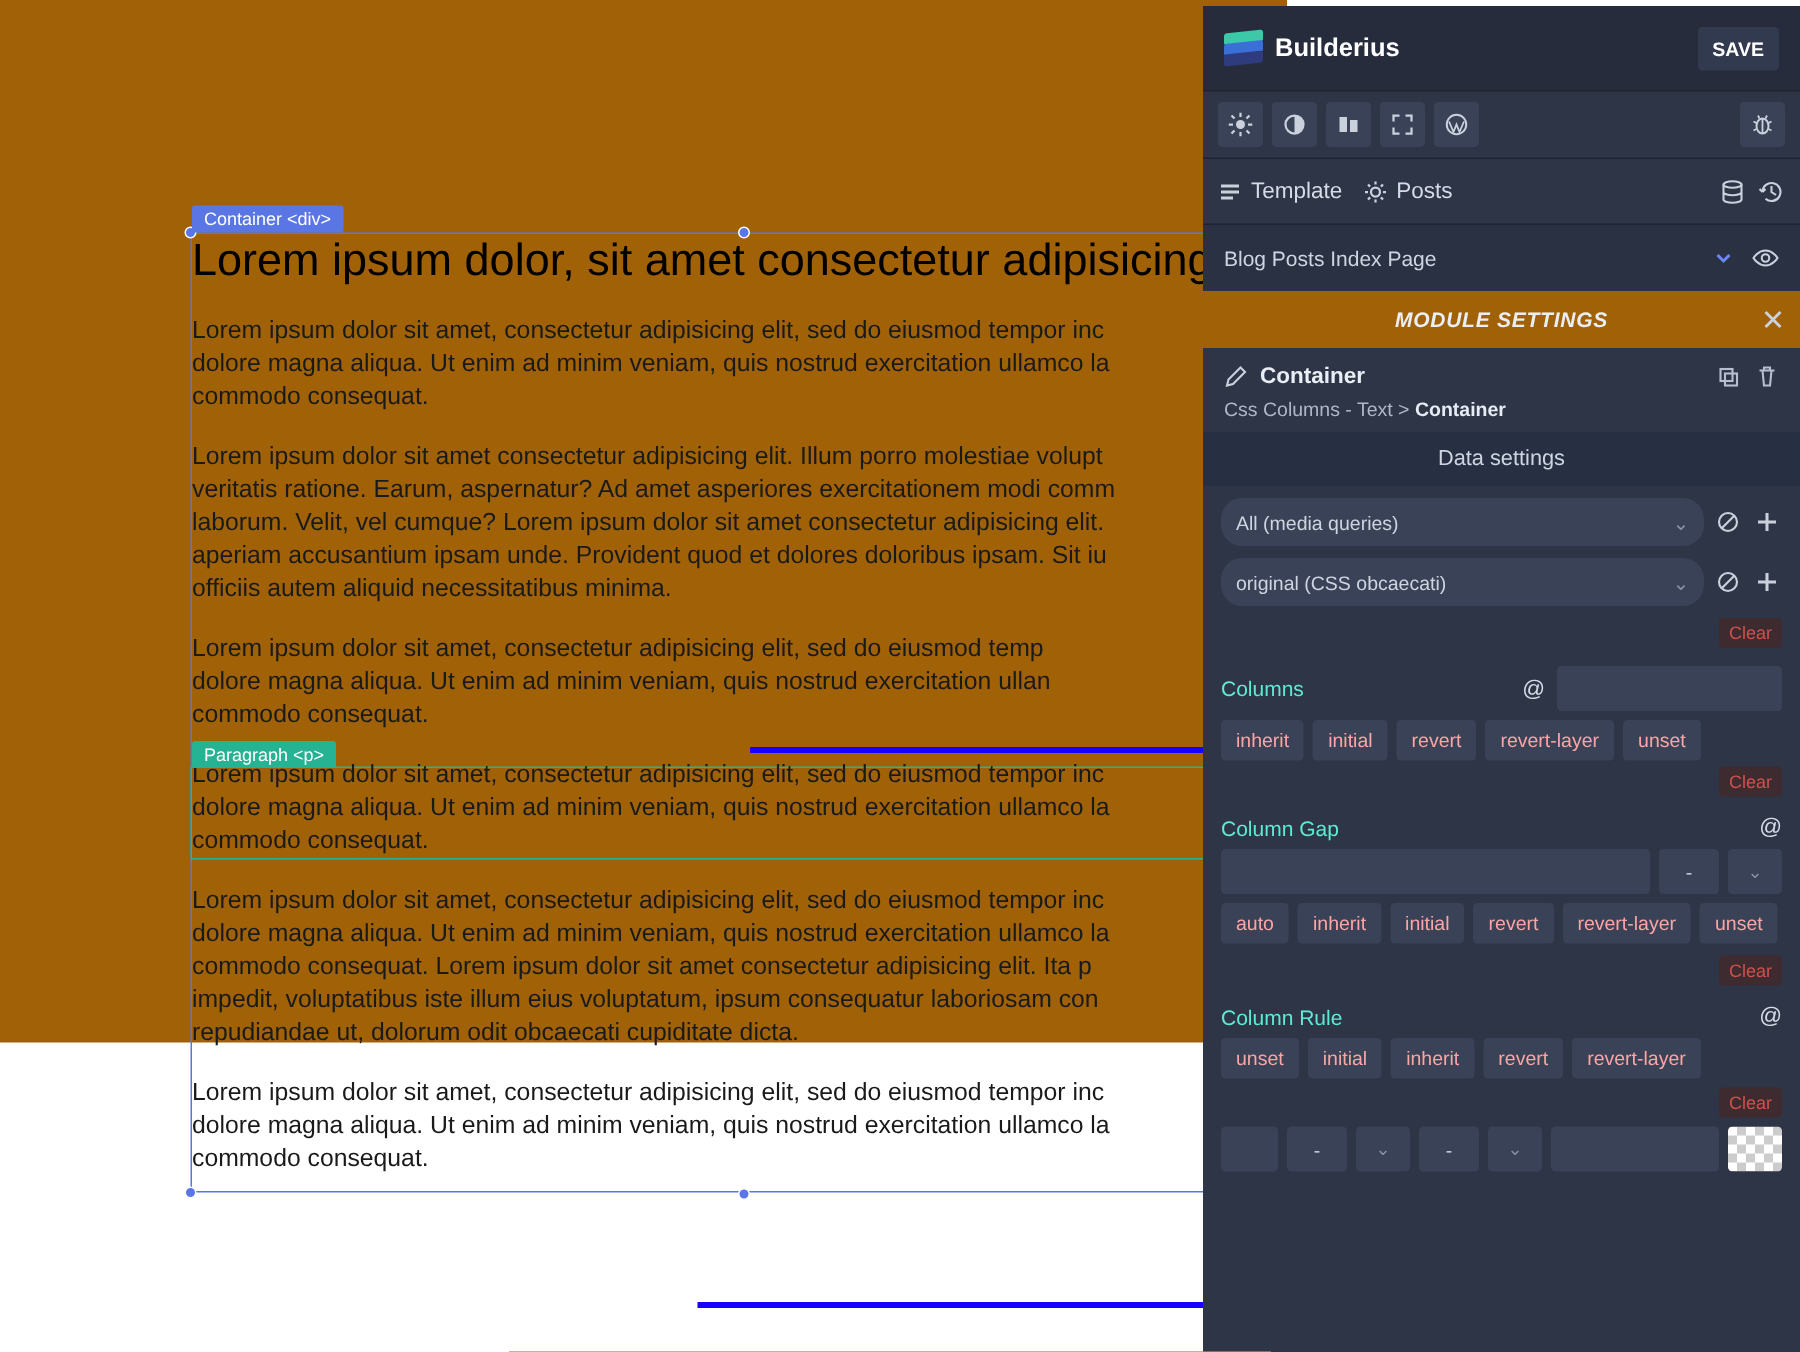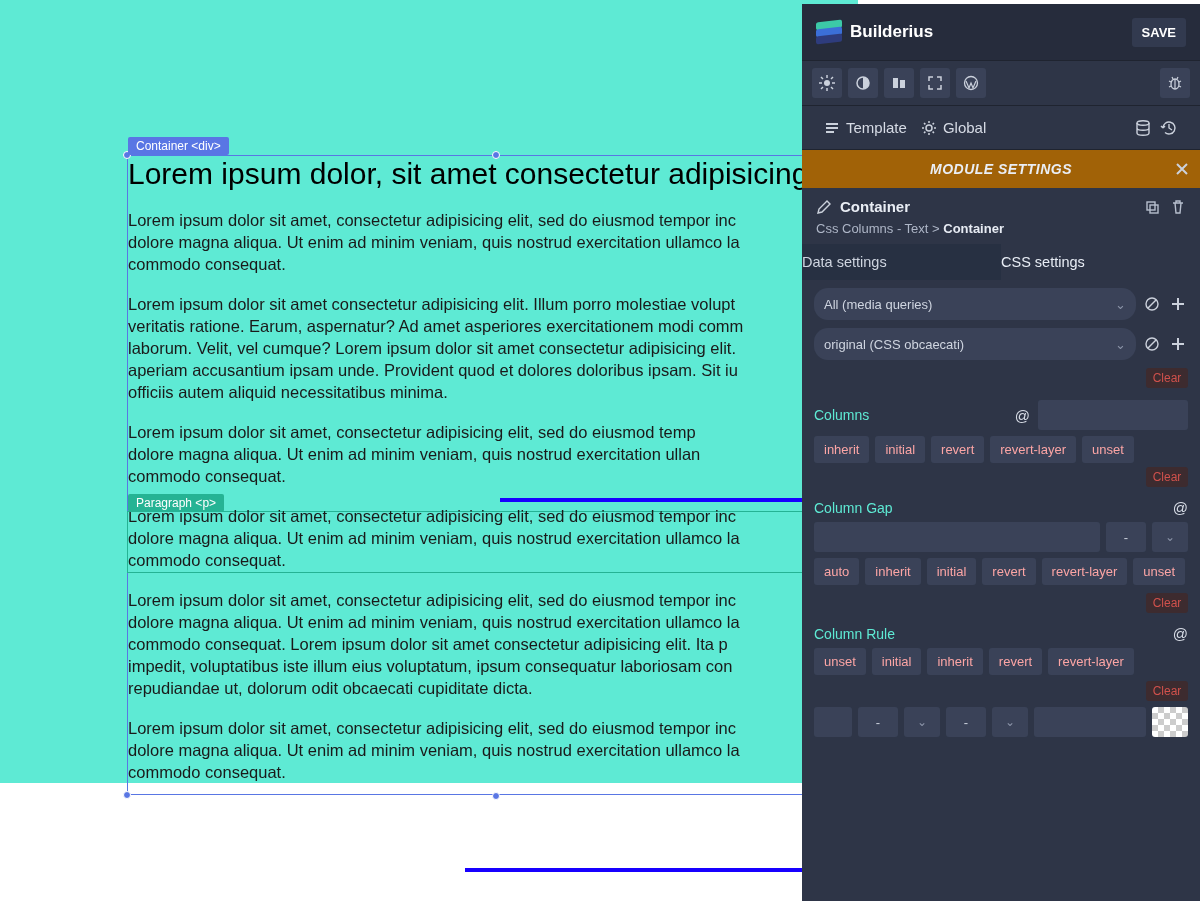--- a/index.html
+++ b/index.html
@@ -1,18 +1,18 @@
 <!DOCTYPE html>
 <html><head>
 <meta charset="utf-8">
 <style>
 * { box-sizing: border-box; margin: 0; padding: 0; }
 body { font-family: -apple-system, BlinkMacSystemFont, "Segoe UI", Helvetica, Arial, sans-serif; width: 1200px; height: 901px; overflow: hidden; background: #fff; position: relative; }
 
-.canvas { position: absolute; left: 0; top: 0; width: 858px; height: 783px; background: #5eead4; }
+.canvas { position: absolute; left: 0; top: 0; width: 858px; height: 695px; background: #a16207; }
 .canvas-inner { position: absolute; left: 128px; top: 137px; right: 0; }
 .tag { position: absolute; font-size: 12px; color: #fff; padding: 2px 8px; border-radius: 2px; font-weight: 400; z-index: 5; }
 .tag-container { background: #5976e4; left: 0; top: 0; }
 .tag-paragraph { background: #25b394; left: 0; top: 357px; }
 .sel-box { position: absolute; border: 1px solid; }
 .sel-blue { border-color: #5976e4; left: 127px; top: 155px; width: 735px; height: 640px; }
 .sel-green { border-color: #25b394; left: 127px; top: 511px; width: 735px; height: 62px; }
 .canvas h1 { font-size: 30px; font-weight: 500; color: #000; margin: 20px 0 18px 0; white-space: nowrap; }
 .canvas p { font-size: 16.5px; line-height: 22px; color: #1a1a1a; margin-bottom: 18px; white-space: nowrap; }
 .sel-handle { position: absolute; width: 8px; height: 8px; background: #5976e4; border: 1px solid #fff; border-radius: 50%; }
@@ -26,34 +26,34 @@
 .logo { display: flex; align-items: center; gap: 8px; font-size: 17px; font-weight: 600; color: #fff; }
 .logo-mark { width: 26px; height: 22px; position: relative; }
 .logo-mark span { position: absolute; width: 26px; height: 8px; border-radius: 2px; transform: skewY(-6deg); }
 .logo-mark .l1 { background: #3cc9a7; top: 0; }
 .logo-mark .l2 { background: #3b6fd8; top: 7px; }
 .logo-mark .l3 { background: #2e3c7d; top: 14px; }
 .btn-save { background: #323a4f; color: #fff; font-weight: 600; font-size: 13px; padding: 7px 10px; border-radius: 3px; }
 .toolbar { height: 46px; background: #2e3547; display: flex; align-items: center; justify-content: space-between; padding: 0 10px; border-top: 1px solid #1f2430; border-bottom: 1px solid #1f2430; }
 .tb-left, .tb-right { display: flex; gap: 6px; }
 .tb-btn { width: 30px; height: 30px; background: #3a4258; border-radius: 3px; display: flex; align-items: center; justify-content: center; color: #cbd1dc; }
-.tabs1 { height: 44px; display: flex; align-items: center; justify-content: space-between; padding: 0 22px; border-bottom: 1px solid #1f2430; }
+.tabs1 { height: 44px; display: flex; align-items: center; justify-content: space-between; padding: 0 10px; border-bottom: 1px solid #1f2430; }
 .tabs1-left { display: flex; gap: 14px; align-items: center; font-size: 15px; }
 .tabs1-left .tab { display: flex; align-items: center; gap: 6px; color: #d6dbe5; }
 .tpl-row { height: 44px; background: #2a3142; display: flex; align-items: center; justify-content: space-between; padding: 0 14px; font-size: 14px; color: #cfd5e0; }
 .tpl-row .right { display: flex; gap: 12px; align-items: center; }
 .mod-hdr { height: 38px; background: #a16207; display: flex; align-items: center; justify-content: center; position: relative; font-weight: 700; font-size: 14px; letter-spacing: 0.5px; color: #eaeef5; font-style: italic; }
 .mod-hdr .x { position: absolute; right: 10px; }
 .mod-title { padding: 10px 14px 4px 14px; display: flex; align-items: center; justify-content: space-between; }
 .mod-title .t { font-size: 15px; font-weight: 700; color: #e9edf4; display: flex; gap: 8px; align-items: center; }
 .mod-title .r { display: flex; gap: 10px; color: #b7bfce; }
 .breadcrumb { padding: 2px 14px 8px 14px; font-size: 13px; color: #aeb6c7; }
 .breadcrumb b { color: #e7ebf3; }
 .tabs2 { display: flex; }
-.tabs2 div { flex: 1; text-align: left; padding: 10px 0; font-size: 14.5px; background: #273042; color: #cfd5e0; }
+.tabs2 div { flex: 1; text-align: center; padding: 10px 0; font-size: 14.5px; background: #273042; color: #cfd5e0; }
 .tabs2 .active { background: #2e3547; color: #e8edf5; font-weight: 500; }
 .sel-row { display: flex; align-items: center; gap: 8px; padding: 8px 12px; }
 .sel-box2 { flex: 1; background: #3a4258; height: 32px; border-radius: 14px; display: flex; align-items: center; padding: 0 10px; font-size: 13px; color: #cfd5e0; position: relative; }
 .sel-box2 .chev { position: absolute; right: 10px; color: #8a93a7; }
 .icn { color: #cfd5e0; width: 18px; text-align: center; }
 .search-row { margin: 4px 12px 6px 12px; background: #38425c; height: 34px; border-radius: 3px; display: flex; align-items: center; padding: 0 10px; gap: 10px; }
 .search-row input { background: transparent; border: none; outline: none; color: #e7ebf3; font-size: 14px; flex: 1; }
 .clear-chip { margin: 0 12px 6px auto; width: 42px; text-align: center; font-size: 12px; color: #d0514c; background: #3d2b2f; padding: 3px 4px; border-radius: 3px; }
 .prop-block { padding: 6px 12px 4px 12px; }
 .prop-head { display: flex; align-items: center; justify-content: space-between; margin-bottom: 6px; }
@@ -193,38 +193,54 @@
             <rect x="2" y="7" width="12" height="2" fill="#cbd1dc"></rect>
             <rect x="2" y="11" width="8" height="2" fill="#cbd1dc"></rect>
           </svg>
         <span>Template</span>
       </div>
       <div class="tab">
         <svg width="16" height="16" viewBox="0 0 16 16">
             <circle cx="8" cy="8" r="3" fill="none" stroke="#cbd1dc" stroke-width="1.5"></circle>
             <path d="M8 1v2M8 13v2M1 8h2M13 8h2M3 3l1.4 1.4M11.6 11.6L13 13M13 3l-1.4 1.4M4.4 11.6L3 13" stroke="#cbd1dc" stroke-width="1.5"></path>
           </svg>
-        <span>Global</span>
+        <span>Posts</span>
       </div>
     </div>
     <div class="flexrow">
       <span class="icn">
           <svg width="18" height="18" viewBox="0 0 18 18">
             <ellipse cx="9" cy="4" rx="6" ry="2.2" fill="none" stroke="#cbd1dc" stroke-width="1.4"></ellipse>
             <path d="M3 4v5c0 1.2 2.7 2.2 6 2.2s6-1 6-2.2V4M3 9v5c0 1.2 2.7 2.2 6 2.2s6-1 6-2.2V9" fill="none" stroke="#cbd1dc" stroke-width="1.4"></path>
           </svg>
         </span>
       <span class="icn">
           <svg width="18" height="18" viewBox="0 0 18 18">
             <path d="M3 9a6 6 0 1 1 2 4.5M3 9l-2-2M3 9l2-2M9 5v4l3 2" fill="none" stroke="#cbd1dc" stroke-width="1.4"></path>
           </svg>
         </span>
     </div>
   </div>
 
+  <div class="tpl-row">
+    <span>Blog Posts Index Page</span>
+    <div class="right">
+      <span>
+          <svg width="14" height="14" viewBox="0 0 14 14">
+            <path d="M3 5l4 4 4-4" stroke="#6a87ff" stroke-width="2" fill="none"></path>
+          </svg>
+        </span>
+      <span>
+          <svg width="18" height="18" viewBox="0 0 18 18">
+            <path d="M1 9s3-5 8-5 8 5 8 5-3 5-8 5-8-5-8-5z" fill="none" stroke="#cbd1dc" stroke-width="1.4"></path>
+            <circle cx="9" cy="9" r="2.5" fill="none" stroke="#cbd1dc" stroke-width="1.4"></circle>
+          </svg>
+        </span>
+    </div>
+  </div>
 
   <div class="mod-hdr">
     <span>MODULE SETTINGS</span>
     <span class="x">
         <svg width="16" height="16" viewBox="0 0 16 16">
           <path d="M3 3l10 10M13 3L3 13" stroke="#cbd1dc" stroke-width="2"></path>
         </svg>
       </span>
   </div>
 
@@ -249,21 +265,20 @@
         </span>
     </div>
   </div>
 
   <div class="breadcrumb">
     <span>Css Columns - Text &gt; </span><b>Container</b>
   </div>
 
   <div class="tabs2">
     <div>Data settings</div>
-    <div class="active">CSS settings</div>
   </div>
 
   <div class="sel-row">
     <div class="sel-box2">
       <span>All (media queries)</span>
       <span class="chev">⌄</span>
     </div>
     <span class="icn">
         <svg width="16" height="16" viewBox="0 0 16 16">
           <circle cx="8" cy="8" r="6" fill="none" stroke="#cbd1dc" stroke-width="1.4"></circle>

